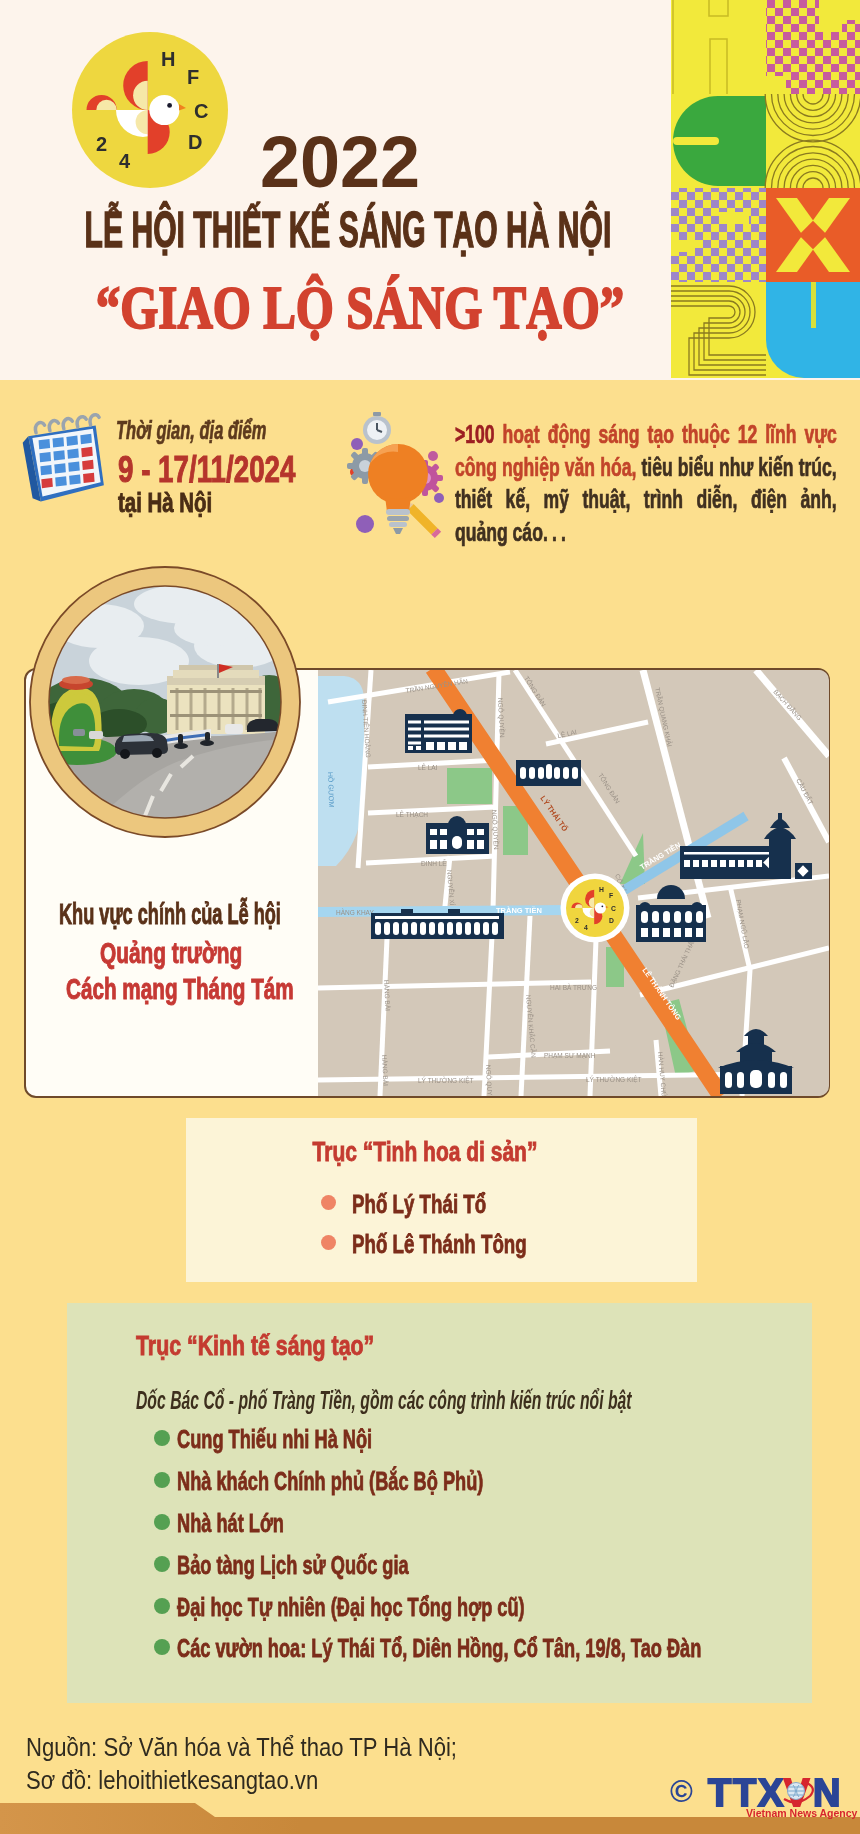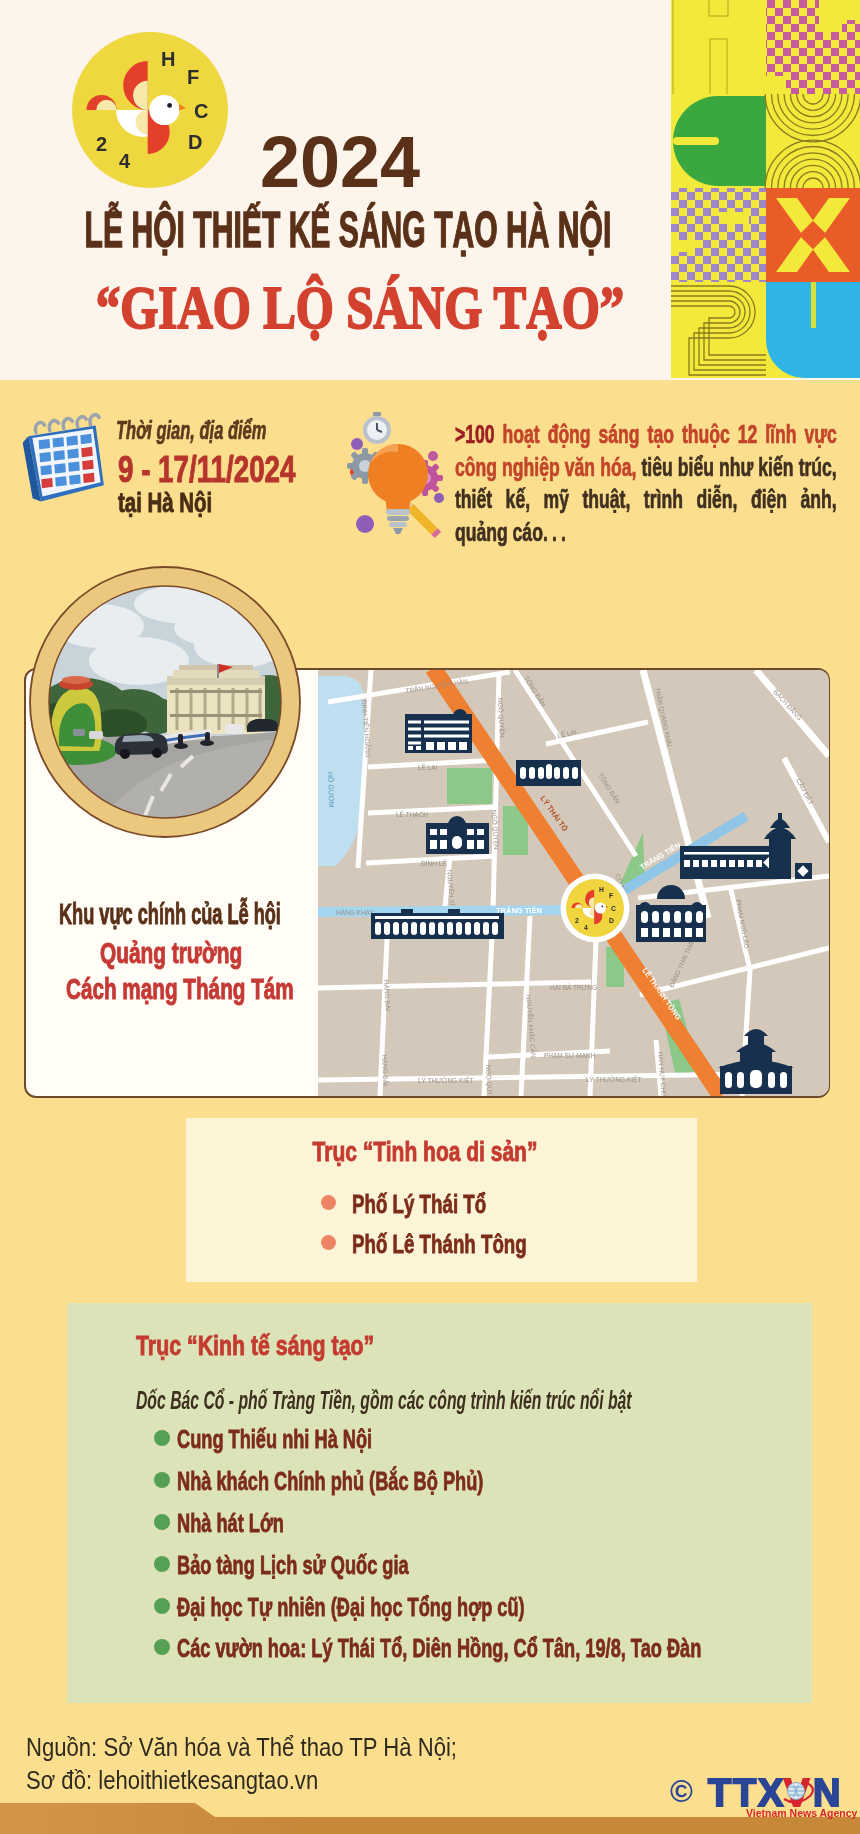--- a/index.html
+++ b/index.html
@@ -107,21 +107,21 @@
     <text x="89" y="34">H</text>
     <text x="115" y="51.5">F</text>
     <text x="122" y="86">C</text>
     <text x="116" y="117">D</text>
     <text x="24" y="119">2</text>
     <text x="47" y="136">4</text>
   </g>
 </svg>
 </div>
 
-<div class="abs" style="left:180px;top:121px;width:320px;text-align:center;color:#5a3118;font-size:72px;font-weight:bold;">2024</div>
+<div class="abs" style="left:180px;top:121px;width:320px;text-align:center;color:#5a3118;font-size:72px;font-weight:bold;">2022</div>
 <div class="abs" style="left:-90px;top:201px;width:876px;text-align:center;color:#5a3118;font-size:50px;font-weight:bold;white-space:nowrap;transform:scaleX(0.602);-webkit-text-stroke:1.4px #5a3118;">LỄ HỘI THIẾT KẾ SÁNG TẠO HÀ NỘI</div>
 <div class="abs" style="left:-45px;top:272px;width:810px;text-align:center;color:#d2422f;font-size:62px;font-weight:bold;font-family:'Liberation Serif',serif;white-space:nowrap;transform:scaleX(0.79);-webkit-text-stroke:2px #d2422f;">“GIAO LỘ SÁNG TẠO”</div>
 
 <div class="abs" style="left:16px;top:410px;" id="calicon">
 <svg width="92" height="98" viewBox="0 0 92 98">
   <g transform="rotate(-4 46 50)">
     <path d="M14,24 L82,18 L86,78 L22,90 Z" fill="#2f6fc0"></path>
     <path d="M14,24 L22,90 L14,86 L8,30 Z" fill="#2058a0"></path>
     <path d="M18,26 L79,21 L83,75 L24,85 Z" fill="#f2f6fa"></path>
     <g fill="#4a90dc">

